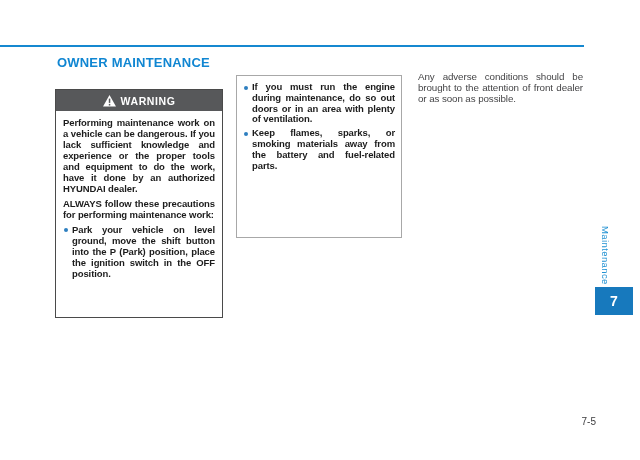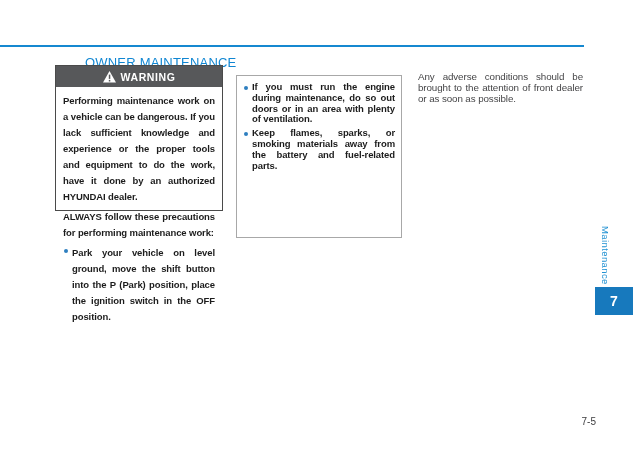--- a/index.html
+++ b/index.html
@@ -15,52 +15,51 @@
   .title-rule {
     position: absolute;
     left: 0; top: 45px;
     width: 584px; height: 2px;
     background: #1588d0;
   }
   .page-title {
     position: absolute;
     left: 57px; top: 55px;
     font-size: 13px;
-    font-weight: normal;
+    font-weight: bold;
     letter-spacing: 0.2px;
     color: #1086d2;
     white-space: nowrap;
-    margin-left: 28px;
   }
 
   
   .warn-box1 {
     position: absolute;
-    left: 55px; top: 65px;
-    width: 168px; height: 146px;
+    left: 55px; top: 89px;
+    width: 168px; height: 229px;
     border: 1px solid #4a4a4a;
     background: #ffffff;
   }
   .warn-header {
     height: 21px;
     background: #57585a;
     color: #ffffff;
     display: flex;
     align-items: center;
     justify-content: center;
     gap: 5px;
     font-size: 10.5px;
     font-weight: bold;
     letter-spacing: 0.6px;
   }
   .warn-header svg { display: block; }
   .warn-body {
     padding: 6px 7px 0 7px;
     font-size: 9.5px;
-    line-height: 16px;
+    line-height: 11px;
     font-weight: bold;
     color: #1c1c1c;
     text-align: justify;
     letter-spacing: -0.1px;
   }
   .warn-body p { margin-bottom: 4px; }
 
   
   .bullet {
     display: flex;

